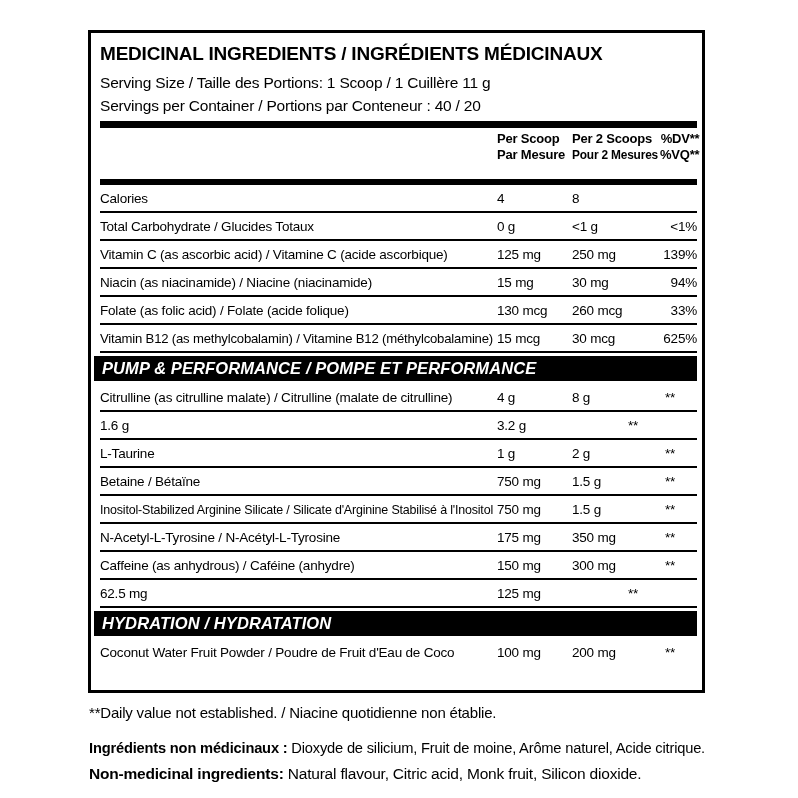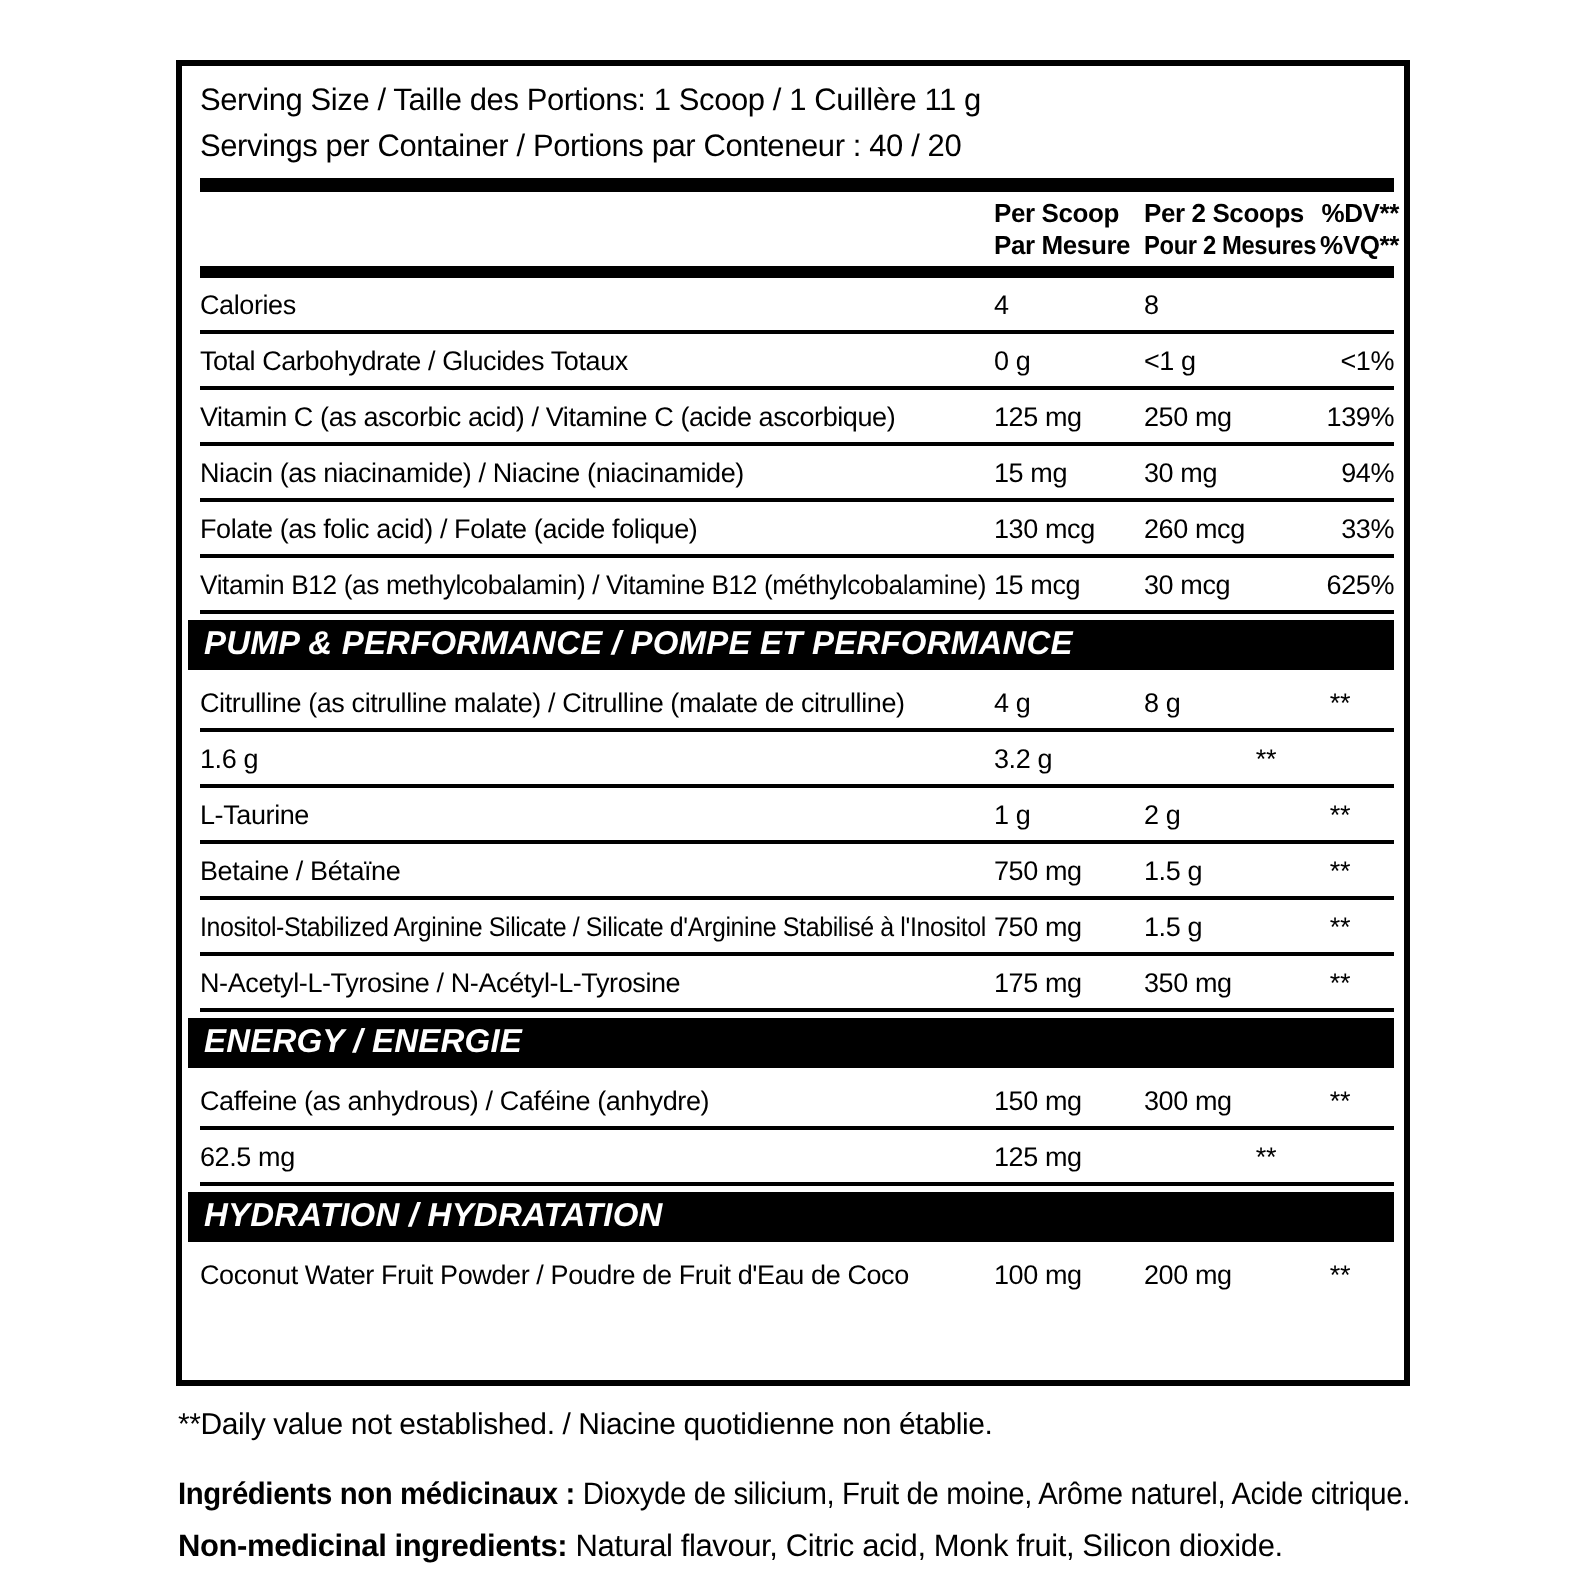--- a/index.html
+++ b/index.html
@@ -50,21 +50,21 @@
   .thinbar2 {
     height: 6px;
     background: #000;
   }
   .colhead {
     display: grid;
     grid-template-columns: 397px 75px 88px 1fr;
     font-size: 13px;
     font-weight: 700;
     line-height: 15.5px;
-    padding: 3px 0 3px 0;
+    padding: 3px 0 17px 0;
     letter-spacing: -0.2px;
   }
   .hcell { overflow: visible; }
   .hcell.right { text-align: right; }
 
   .row {
     display: grid;
     grid-template-columns: 397px 75px 88px 1fr;
     align-items: center;
     height: 26px;
@@ -110,20 +110,23 @@
   }
   .nm-line b { font-weight: 700; }
 </style>
 </head>
 <body>
 
 <div class="page">
 
   <div class="panel">
 
+    <div class="title">
+      <span class="fitspan">MEDICINAL INGREDIENTS / INGRÉDIENTS MÉDICINAUX</span>
+    </div>
 
     <div class="serving">
       <span class="fitspan">Serving Size / Taille des Portions: 1 Scoop / 1 Cuillère 11 g</span>
     </div>
 
     <div class="serving">
       <span class="fitspan">Servings per Container / Portions par Conteneur : 40 / 20</span>
     </div>
 
     <div class="thickbar"></div>
@@ -311,21 +314,20 @@
             </div>
             <div class="cell val">
               <span class="fitspan">350 mg</span>
             </div>
             <div class="cell dv ast">
               <span class="fitspan">**</span>
             </div>
           </div>
         </div>
         <div class="section">
-          <div class="secbar">ENERGY / ENERGIE</div>
           <div class="row">
             <div class="cell name">
               <span class="fitspan">Caffeine (as anhydrous) / Caféine (anhydre)</span>
             </div>
             <div class="cell val">
               <span class="fitspan">150 mg</span>
             </div>
             <div class="cell val">
               <span class="fitspan">300 mg</span>
             </div>

